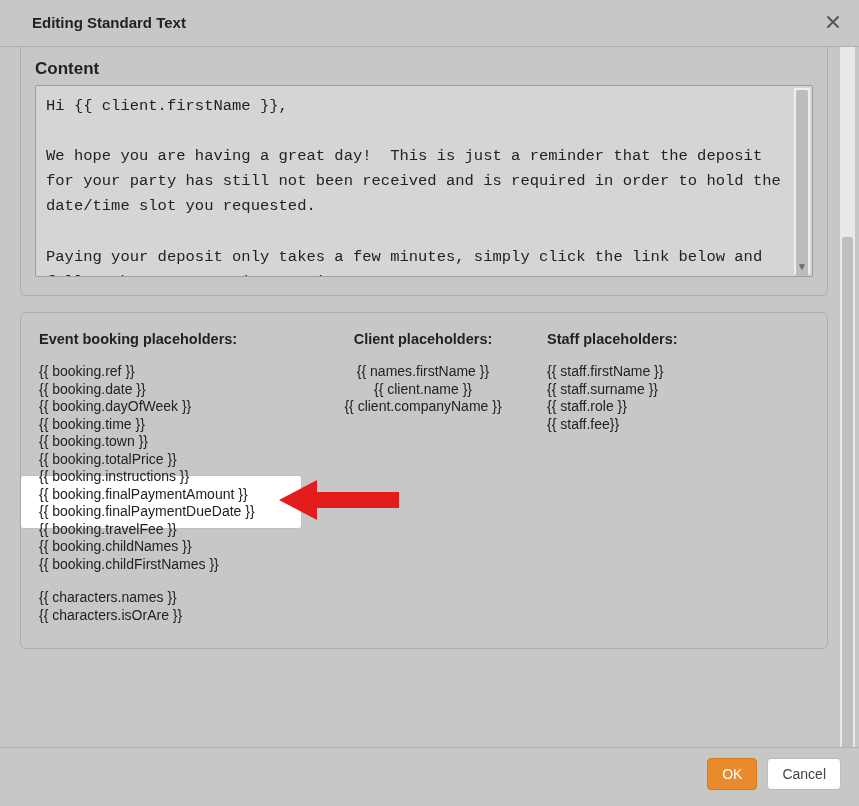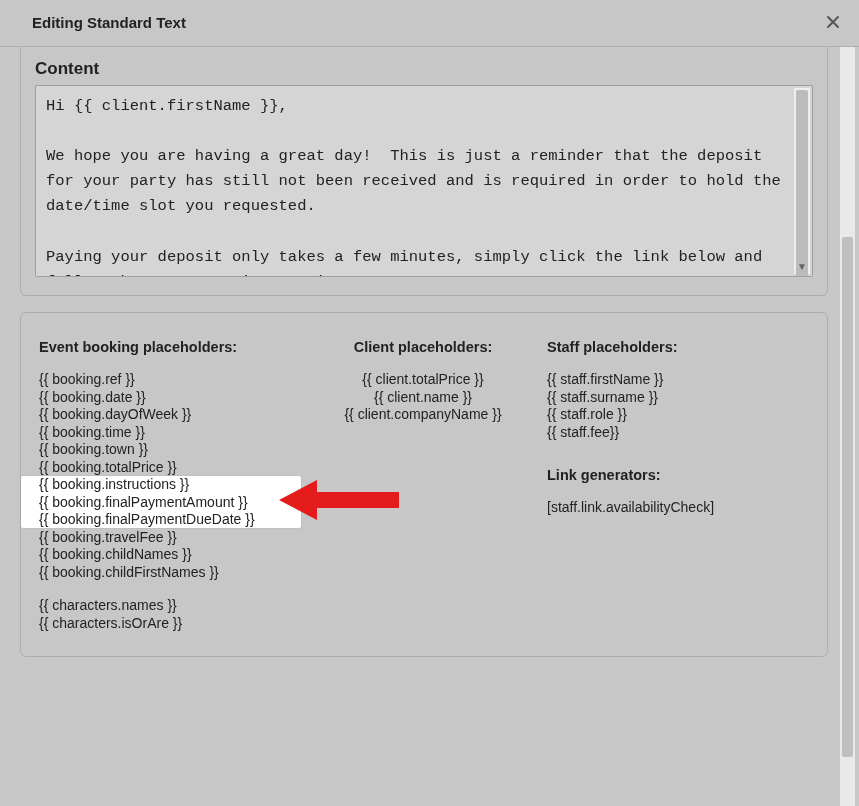--- a/index.html
+++ b/index.html
@@ -113,21 +113,21 @@
     position: absolute;
     left: 0; right: 0; bottom: 0;
     height: 16px;
     display:flex; align-items:center; justify-content:center;
     color:#666; font-size:10px;
   }
   .placeholders-panel {
     margin: 14px 6px 0 14px;
     border: 1px solid rgba(0,0,0,0.13);
     border-radius: 6px;
-    padding: 26px 18px 24px 18px;
+    padding: 18px 18px 24px 18px;
     display: flex;
     gap: 24px;
     position: relative;
   }
   .col { flex: 0 0 auto; }
   .col.event { width: 260px; }
   .col.client { width: 200px; text-align: center; }
   .col.staff  { width: 220px; }
   .col h4 {
     margin: 0 0 16px 0;
@@ -238,46 +238,44 @@
               <div>{{ booking.childFirstNames }}</div>
               <div class="spacer"></div>
               <div>{{ characters.names }}</div>
               <div>{{ characters.isOrAre }}</div>
             </div>
           </div>
 
           <div class="col client">
             <h4>Client placeholders:</h4>
             <div class="ph-list">
-              <div>{{ client.totalPrice }}</div>
+              <div>{{ names.firstName }}</div>
               <div>{{ client.name }}</div>
               <div>{{ client.companyName }}</div>
             </div>
           </div>
 
           <div class="col staff">
             <h4>Staff placeholders:</h4>
             <div class="ph-list">
               <div>{{ staff.firstName }}</div>
               <div>{{ staff.surname }}</div>
               <div>{{ staff.role }}</div>
               <div>{{ staff.fee}}</div>
             </div>
-            <div class="staff-section2">
-              <h4>Link generators:</h4>
-              <div class="ph-list">
-                <div>[staff.link.availabilityCheck]</div>
-              </div>
-            </div>
           </div>
 
         </div>
 
       </div>
 
       <div class="outer-scrollbar">
         <div class="thumb"></div>
       </div>
     </div>
 
+    <div class="modal-footer">
+      <button class="btn btn-primary">OK</button>
+      <button class="btn btn-secondary">Cancel</button>
+    </div>
 
   </div>
 </div>
 
 </body></html>

